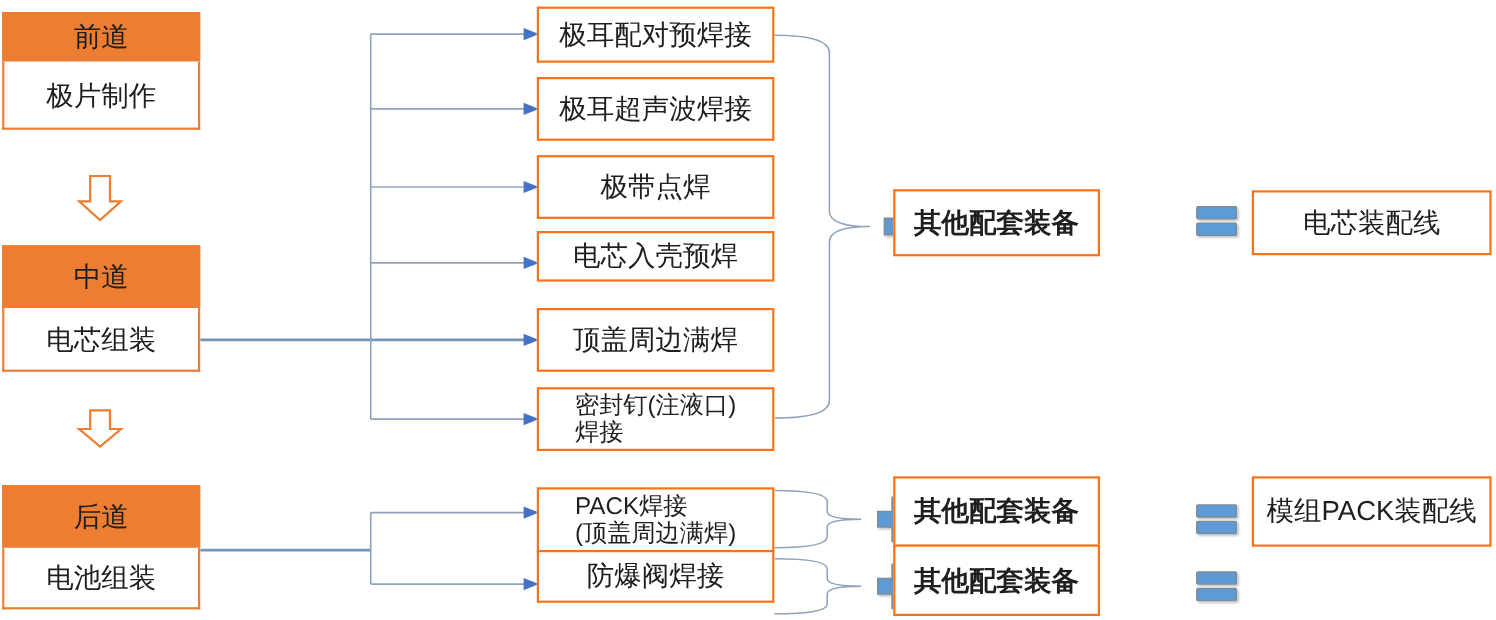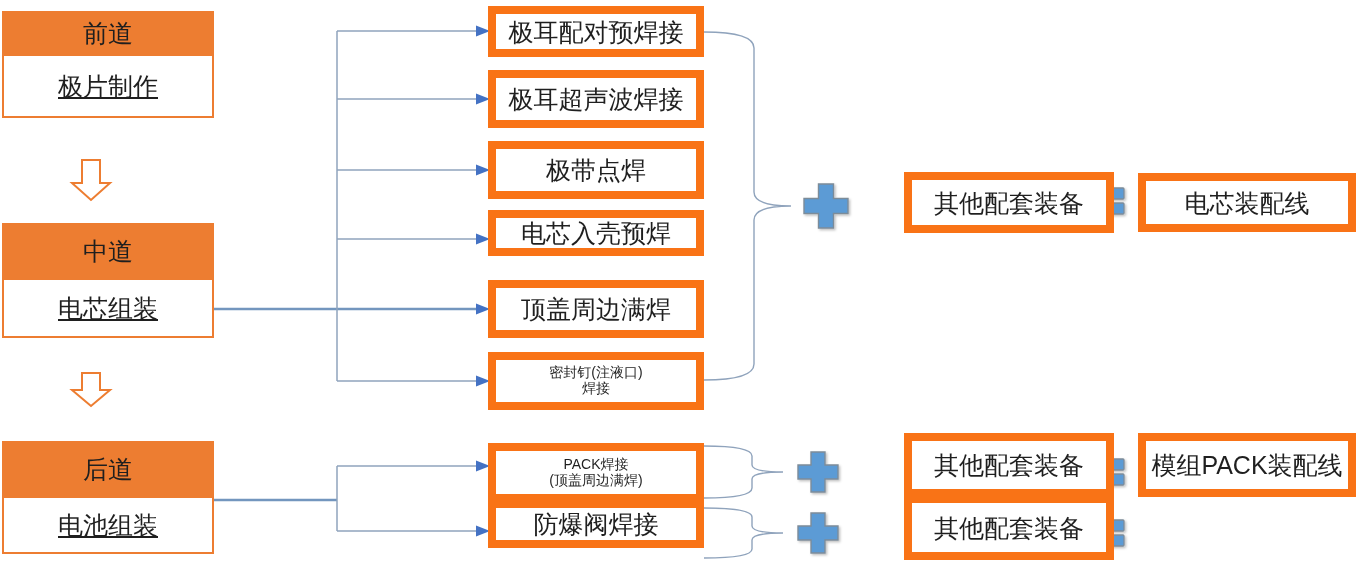--- a/index.html
+++ b/index.html
@@ -2,36 +2,36 @@
 <html><head>
 <meta charset="utf-8">
 <style>
   html,body{margin:0;padding:0;background:#fff;}
   .canvas{
     position:relative;width:1360px;height:564px;background:#fff;overflow:hidden;
     font-family:"Liberation Sans","DejaVu Sans",sans-serif;color:#1f1f1f;
   }
   .overlay{position:absolute;left:0;top:0;width:1360px;height:564px;pointer-events:none;}
   .box{
-    position:absolute;box-sizing:border-box;border:8px solid #f97316;background:#fff;
-    display:flex;align-items:center;justify-content:center;text-align:center;
+    position:absolute;box-sizing:border-box;border:2px solid #f97316;background:#fff;
+    display:flex;align-items:center;justify-content:center;
     font-size:25px;line-height:1.12;white-space:pre-line;
   }
-  .stage{position:absolute;left:2px;width:212px;}
+  .stage{position:absolute;left:2px;width:180px;}
   .stage .hd{
     box-sizing:border-box;background:#ED7D31;border:2px solid #ED7D31;color:#1f1f1f;
     display:flex;align-items:center;justify-content:center;font-size:25px;
   }
   .stage .bd{
     box-sizing:border-box;background:#fff;border:2px solid #ED7D31;border-top:none;color:#1f1f1f;
-    display:flex;align-items:center;justify-content:center;font-size:25px;text-decoration:underline;
+    display:flex;align-items:center;justify-content:center;font-size:25px;
   }
   .mid{left:488px;width:216px;}
-  .two-line{font-size:14px;}
-  .other{left:904px;width:210px;}
+  .two-line{font-size:22px;}
+  .other{left:812px;width:188px;font-weight:bold;}
   .result{left:1138px;width:218px;}
 </style>
 </head>
 <body>
 
 <div class="canvas">
 
   <svg class="overlay" viewBox="0 0 1360 564" xmlns="http://www.w3.org/2000/svg">
     <defs>
       <filter id="ds" x="-20%" y="-20%" width="150%" height="150%">

